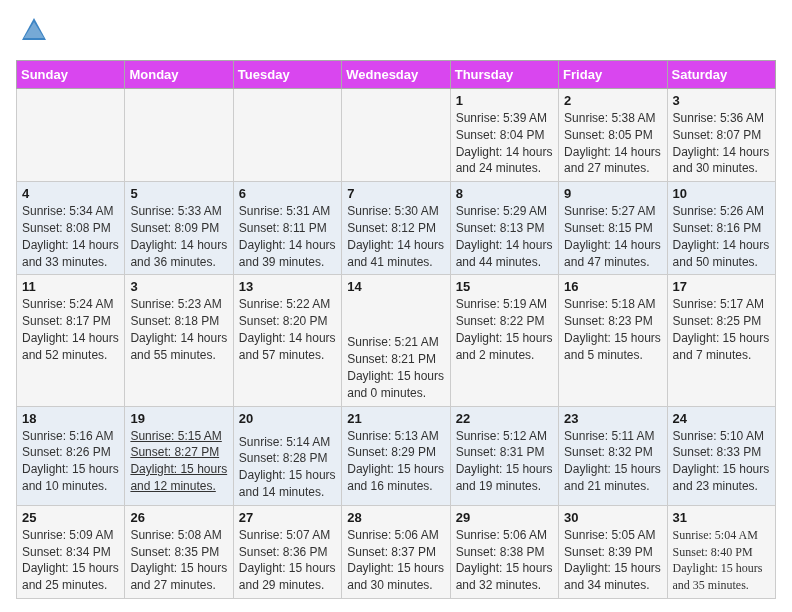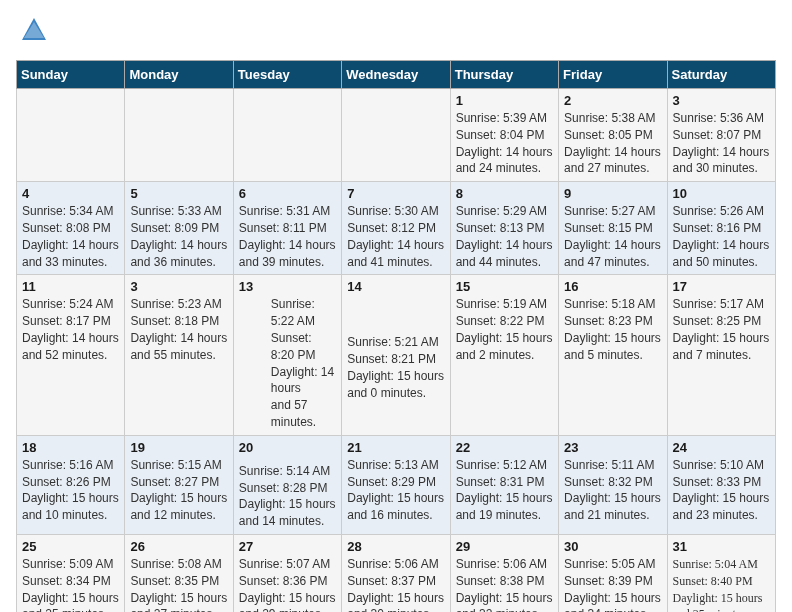--- a/index.html
+++ b/index.html
@@ -41,21 +41,21 @@
     .location-title {
       font-size: 15px;
       color: #333;
     }
     .calendar {
       width: 100%;
       border-collapse: collapse;
       border: 1px solid #ccc;
     }
     .calendar th {
-      background-color: #0c4a6e;
+      background-color: #d946ef;
       color: #fff;
       font-size: 13px;
       font-weight: bold;
       padding: 6px 4px;
       text-align: left;
       border: 1px solid #aaa;
     }
     .calendar td {
       vertical-align: top;
       border: 1px solid #ccc;
@@ -213,21 +213,21 @@
         </td>
         <td>
           <span class="day-num">3</span>
           <div class="day-info" style="white-space: pre-line;">Sunrise: 5:23 AM
 Sunset: 8:18 PM
 Daylight: 14 hours
 and 55 minutes.</div>
         </td>
         <td>
           <span class="day-num">13</span>
-          <div class="day-info" style="white-space: pre-line; margin-left: 32px;">Sunrise: 5:22 AM
+          <div class="day-info" style="white-space: pre-line;">Sunrise: 5:22 AM
 Sunset: 8:20 PM
 Daylight: 14 hours
 and 57 minutes.</div>
         </td>
         <td>
           <span class="day-num">14</span>
           <div class="day-info" style="white-space: pre-line; margin-top: 40px;">Sunrise: 5:21 AM
 Sunset: 8:21 PM
 Daylight: 15 hours
 and 0 minutes.</div>
@@ -257,21 +257,21 @@
       <tr>
         <td>
           <span class="day-num">18</span>
           <div class="day-info" style="white-space: pre-line;">Sunrise: 5:16 AM
 Sunset: 8:26 PM
 Daylight: 15 hours
 and 10 minutes.</div>
         </td>
         <td>
           <span class="day-num">19</span>
-          <div class="day-info" style="white-space: pre-line;">Sunrise: 5:15 AM
+          <div class="day-info" style="white-space: pre-line; text-decoration: underline;">Sunrise: 5:15 AM
 Sunset: 8:27 PM
 Daylight: 15 hours
 and 12 minutes.</div>
         </td>
         <td>
           <span class="day-num">20</span>
           <div class="day-info" style="white-space: pre-line; margin-top: 8px;">Sunrise: 5:14 AM
 Sunset: 8:28 PM
 Daylight: 15 hours
 and 14 minutes.</div>

